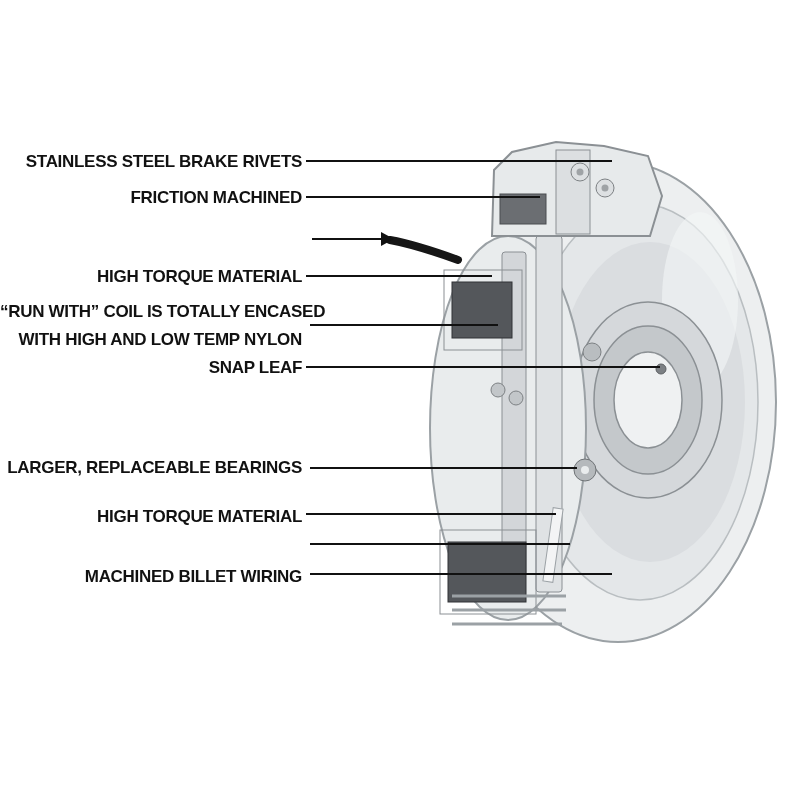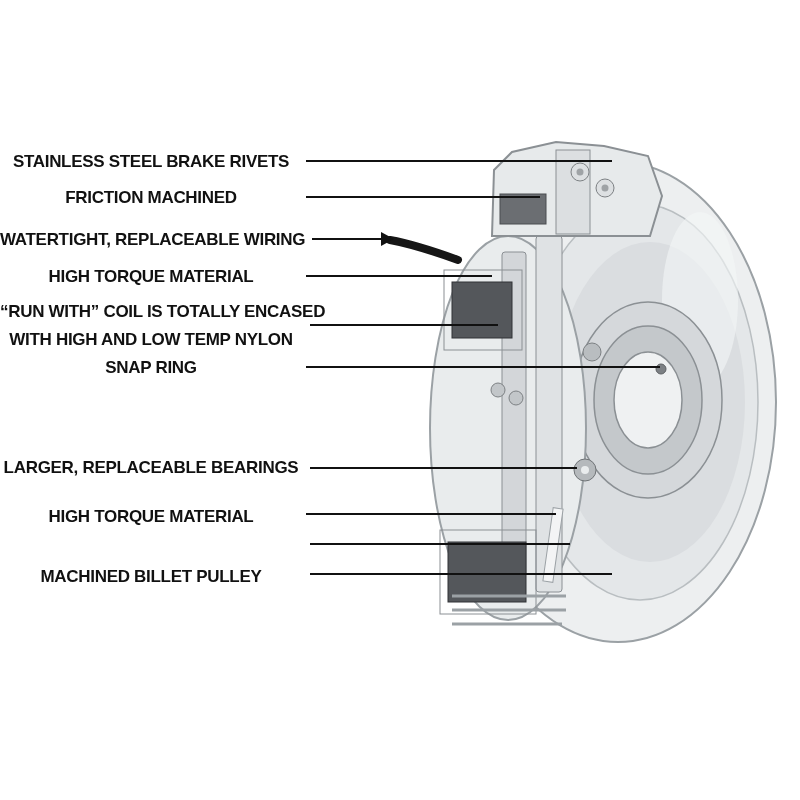--- a/index.html
+++ b/index.html
@@ -8,21 +8,21 @@
     width:800px;height:800px;
     background:#ffffff;
     overflow:hidden;
     font-family:"Liberation Sans", sans-serif;
   }
   #art{position:absolute;left:0;top:0;}
   .label{
     position:absolute;
     left:0;
     width:302px;
-    text-align:center;
+    text-align:right;
     font-weight:bold;
     font-size:17px;
     line-height:28px;
     letter-spacing:-0.3px;
     color:#111;
     white-space:nowrap;
   }
   .leader{
     position:absolute;
     height:2px;
@@ -110,43 +110,40 @@
   <div class="leader" style="top:573px;left:310px;width:302px"></div>
 
   <div class="label" style="top:148px">
     <span>STAINLESS STEEL BRAKE RIVETS</span>
   </div>
 
   <div class="label" style="top:184px">
     <span>FRICTION MACHINED</span>
   </div>
 
-  <div class="label" style="top:226px">
-    <span>WATERTIGHT, REPLACEABLE WIRING</span>
-  </div>
 
   <div class="label" style="top:263px">
     <span>HIGH TORQUE MATERIAL</span>
   </div>
 
   <div class="label" style="top:298px">
     <div>“RUN WITH” COIL IS TOTALLY ENCASED</div>
     <div>WITH HIGH AND LOW TEMP NYLON</div>
   </div>
 
   <div class="label" style="top:354px">
-    <span>SNAP RING</span>
+    <span>SNAP LEAF</span>
   </div>
 
   <div class="label" style="top:454px">
     <div>LARGER, REPLACEABLE BEARINGS</div>
   </div>
 
   <div class="label" style="top:503px">
     <span>HIGH TORQUE MATERIAL</span>
   </div>
 
 
   <div class="label" style="top:563px">
-    <span>MACHINED BILLET PULLEY</span>
+    <span>MACHINED BILLET WIRING</span>
   </div>
 
 </div>
 
 </body></html>

